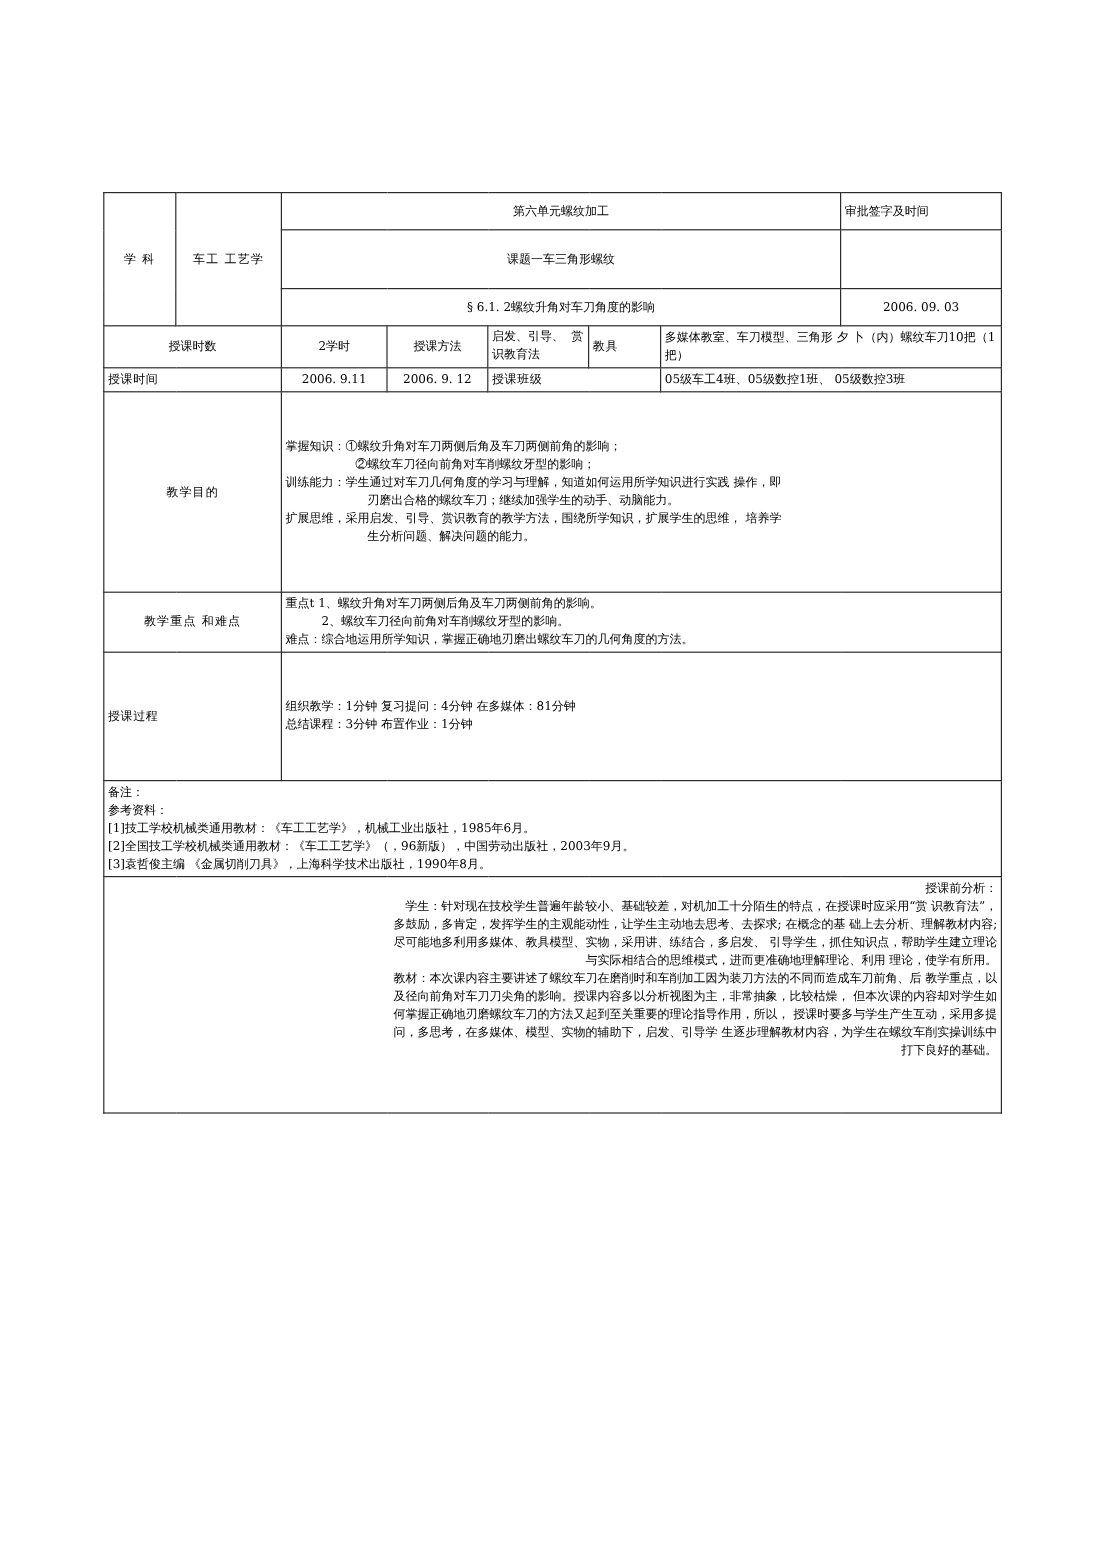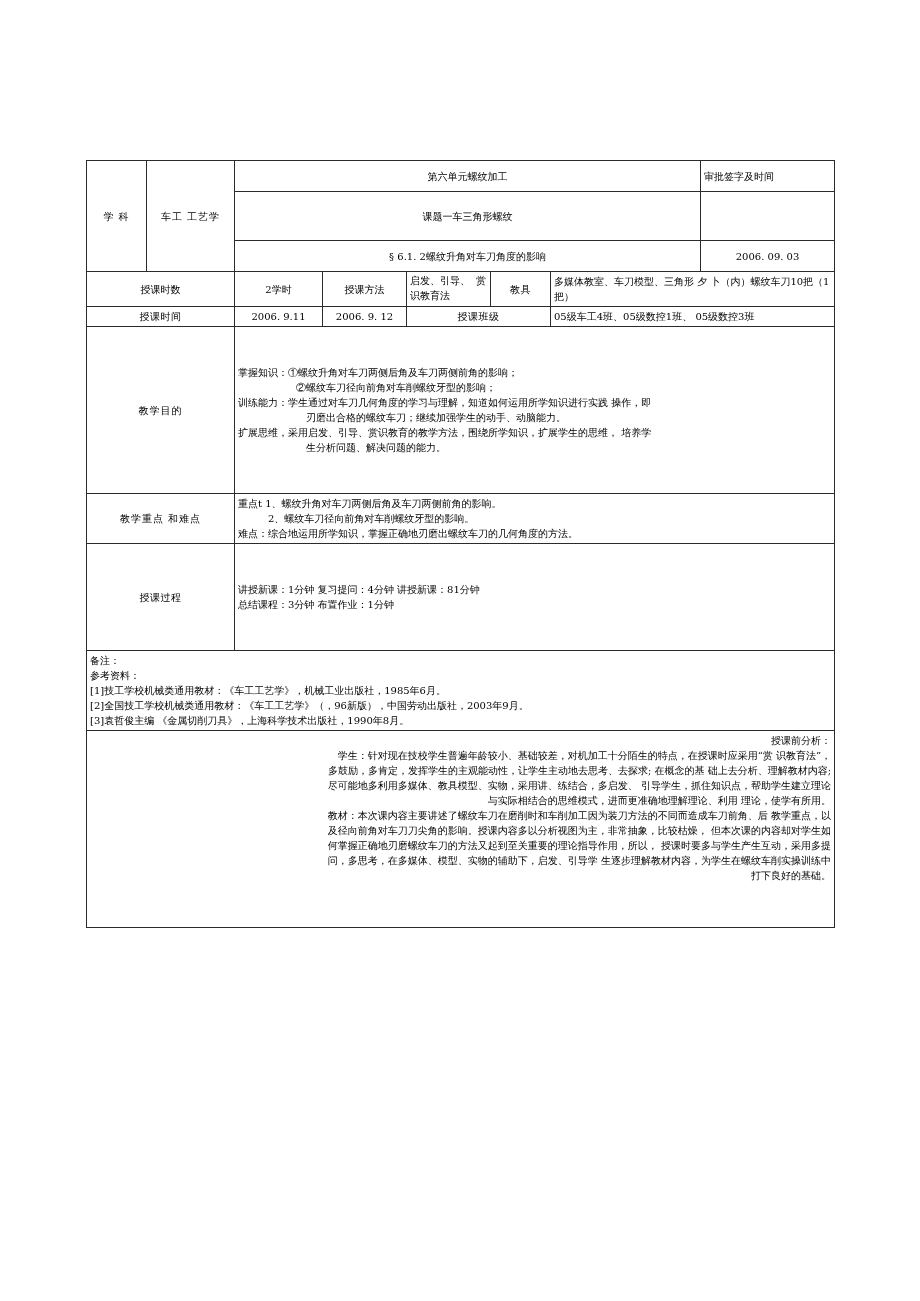--- a/index.html
+++ b/index.html
@@ -50,21 +50,20 @@
   .label-serif-sm {
     font-family: "DejaVu Serif", "Liberation Serif", serif;
     font-size: 11.5px;
     text-align: center;
     letter-spacing: 1px;
     margin-left: 39px;
   }
   .label-med {
     font-family: "DejaVu Sans", "Liberation Sans", sans-serif;
     font-size: 13.5px;
-    text-align: center;
     letter-spacing: 0.5px;
   }
 
   
   .title-cell {
     text-align: center;
     font-size: 16px;
     line-height: 2.05;
     font-family: "DejaVu Serif", "Liberation Serif", serif;
     padding-top: 6px;
@@ -229,21 +228,21 @@
         <span class="ln">重点t 1、螺纹升角对车刀两侧后角及车刀两侧前角的影响。</span>
         <span class="ln ind2">2、螺纹车刀径向前角对车削螺纹牙型的影响。</span>
         <span class="ln">难点：综合地运用所学知识，掌握正确地刃磨出螺纹车刀的几何角度的方法。</span>
       </td>
     </tr>
 
     <tr>
       <td colspan="2" class="label-med mid">授课过程</td>
       <td colspan="6" class="proc-text">
         <span class="ln pad-tall"></span>
-        <span class="ln">讲授新课：1分钟 复习提问：4分钟 讲授新课：81分钟</span>
+        <span class="ln">组织教学：1分钟 复习提问：4分钟 在多媒体：81分钟</span>
         <span class="ln">总结课程：3分钟 布置作业：1分钟</span>
         <span class="ln pad-tall"></span>
       </td>
     </tr>
 
     <tr>
       <td colspan="8" class="notes-text">
         <span class="ln">备注：</span>
         <span class="ln">参考资料：</span>
         <span class="ln">[1]技工学校机械类通用教材：《车工工艺学》，机械工业出版社，1985年6月。</span>

